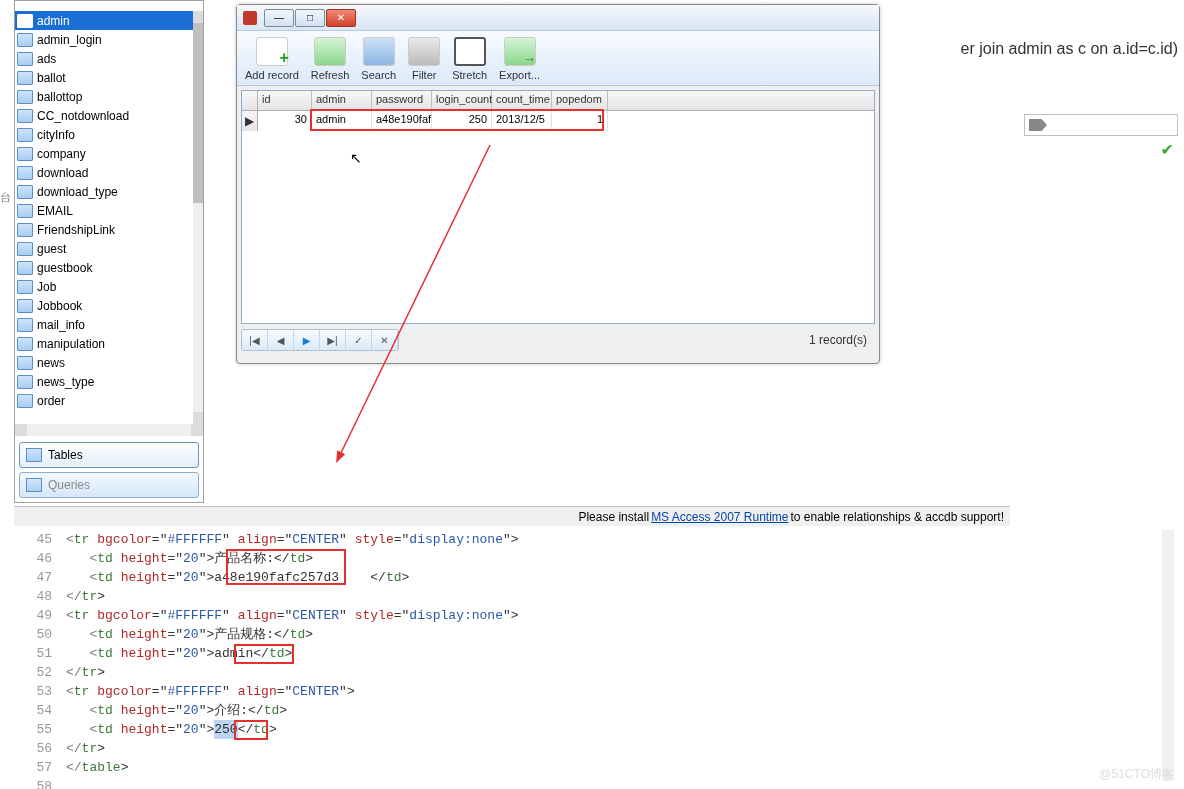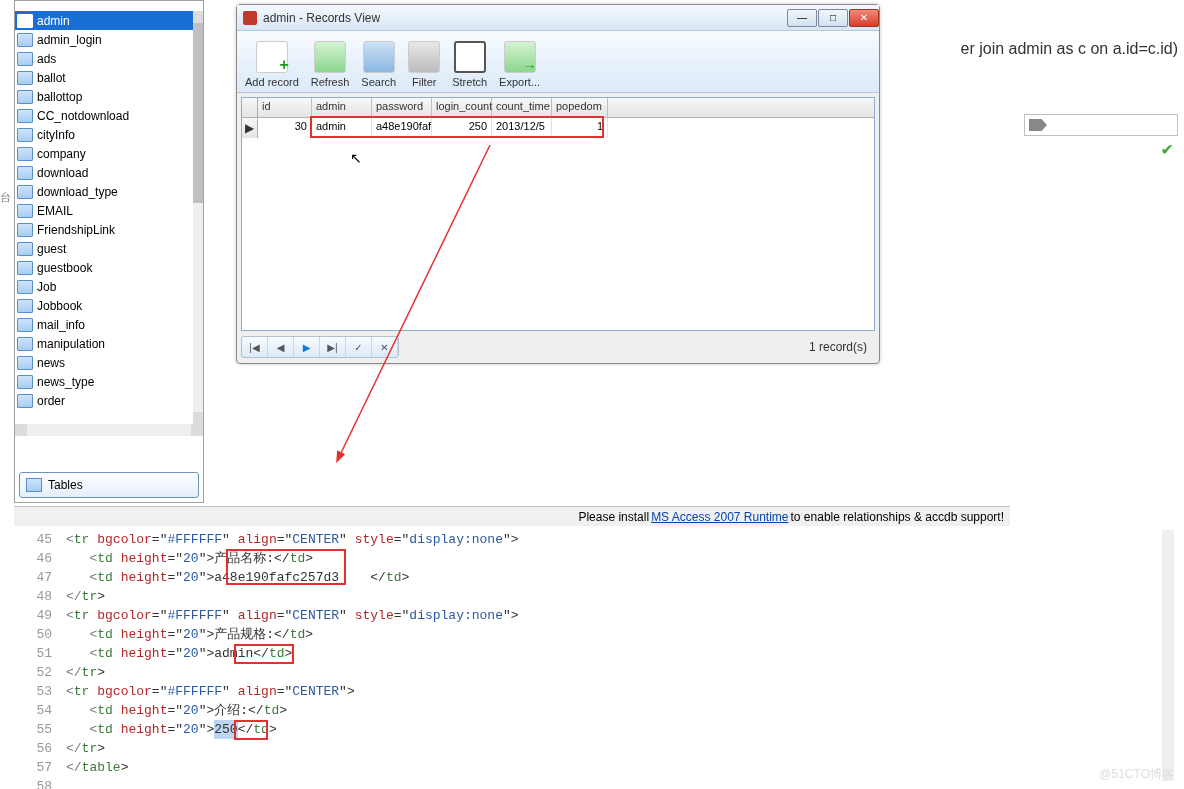--- a/index.html
+++ b/index.html
@@ -25,21 +25,21 @@
 
 
 .win { position: absolute; left: 236px; top: 4px; width: 644px; height: 360px; background: #efefef; border: 1px solid #8a8a8a; border-radius: 4px; box-shadow: 0 0 4px rgba(0,0,0,.2); }
 .titlebar { height: 26px; background: linear-gradient(#f5f9fd,#d8e6f5); display:flex; align-items:center; padding-left:6px; border-bottom:1px solid #b9c8d8; }
 .titlebar .app-icon { width:14px; height:14px; background:#c0392b; border-radius:2px; margin-right:6px; }
 .titlebar .title-text { flex:1; color:#333; }
 .win-controls { display:flex; }
 .win-btn { width:30px; height:18px; margin-left:1px; border:1px solid #7a8a9a; border-radius:2px; background:linear-gradient(#f2f6fb,#d2e1f1); display:flex; align-items:center; justify-content:center; font-size:10px; }
 .win-btn.close { background:linear-gradient(#f08a7a,#d2402a); color:#fff; border-color:#a23222; }
 
-.toolbar { height: 62px; background: linear-gradient(#f7fbff,#dbe9f8); border-bottom:1px solid #b9c8d8; display:flex; padding:2px; }
+.toolbar { height: 55px; background: linear-gradient(#f7fbff,#dbe9f8); border-bottom:1px solid #b9c8d8; display:flex; padding:2px; }
 .tool { display:flex; flex-direction:column; align-items:center; justify-content:flex-end; padding:4px 6px 2px; cursor:pointer; }
 .tool .ticon { width:32px; height:32px; border:1px solid #ccc; border-radius:3px; margin-bottom:3px; background:#fff; position:relative; }
 .tool span { font-size:11px; color:#333; }
 .ticon.add::after{content:"+";position:absolute;bottom:-2px;right:-2px;color:#1a9c1a;font-weight:bold;font-size:16px;}
 .ticon.del::after{content:"−";position:absolute;bottom:-2px;right:-2px;color:#d33;font-weight:bold;font-size:16px;}
 .ticon.refresh{background:linear-gradient(#d4f2d4,#8cd68c);}
 .ticon.search{background:linear-gradient(#cde1f6,#8ab6e2);}
 .ticon.filter{background:linear-gradient(#e8e8e8,#bbb);}
 .ticon.stretch{background:#fff;border:2px solid #555;}
 .ticon.ole{background:linear-gradient(#d0e6fb,#92c0ec);}
@@ -189,29 +189,32 @@
   <div class="scroll-h">
     <div class="harrow"></div>
     <div style="flex:1"></div>
     <div class="harrow"></div>
   </div>
   <div class="tabs-bottom">
     <div class="tab-btn active">
         <span class="tab-icon"></span>
         <span>Tables</span>
       </div>
+    <div class="tab-btn queries">
+        <span class="tab-icon" style="background:linear-gradient(#d6e8fb,#a8cef3);"></span>
+        <span>Queries</span>
+      </div>
   </div>
 </div>
 
 <div class="edge" style="top:190px">台</div>
 
 <div class="win">
   <div class="titlebar">
     <div class="app-icon"></div>
-    <div class="title-text">admin - Records View</div>
     <div class="win-controls">
       <div class="win-btn">—</div>
       <div class="win-btn">□</div>
       <div class="win-btn close">✕</div>
     </div>
   </div>
   <div class="toolbar" id="toolbar">
       <div class="tool">
         <div class="ticon add"></div>
         <span>Add record</span>

